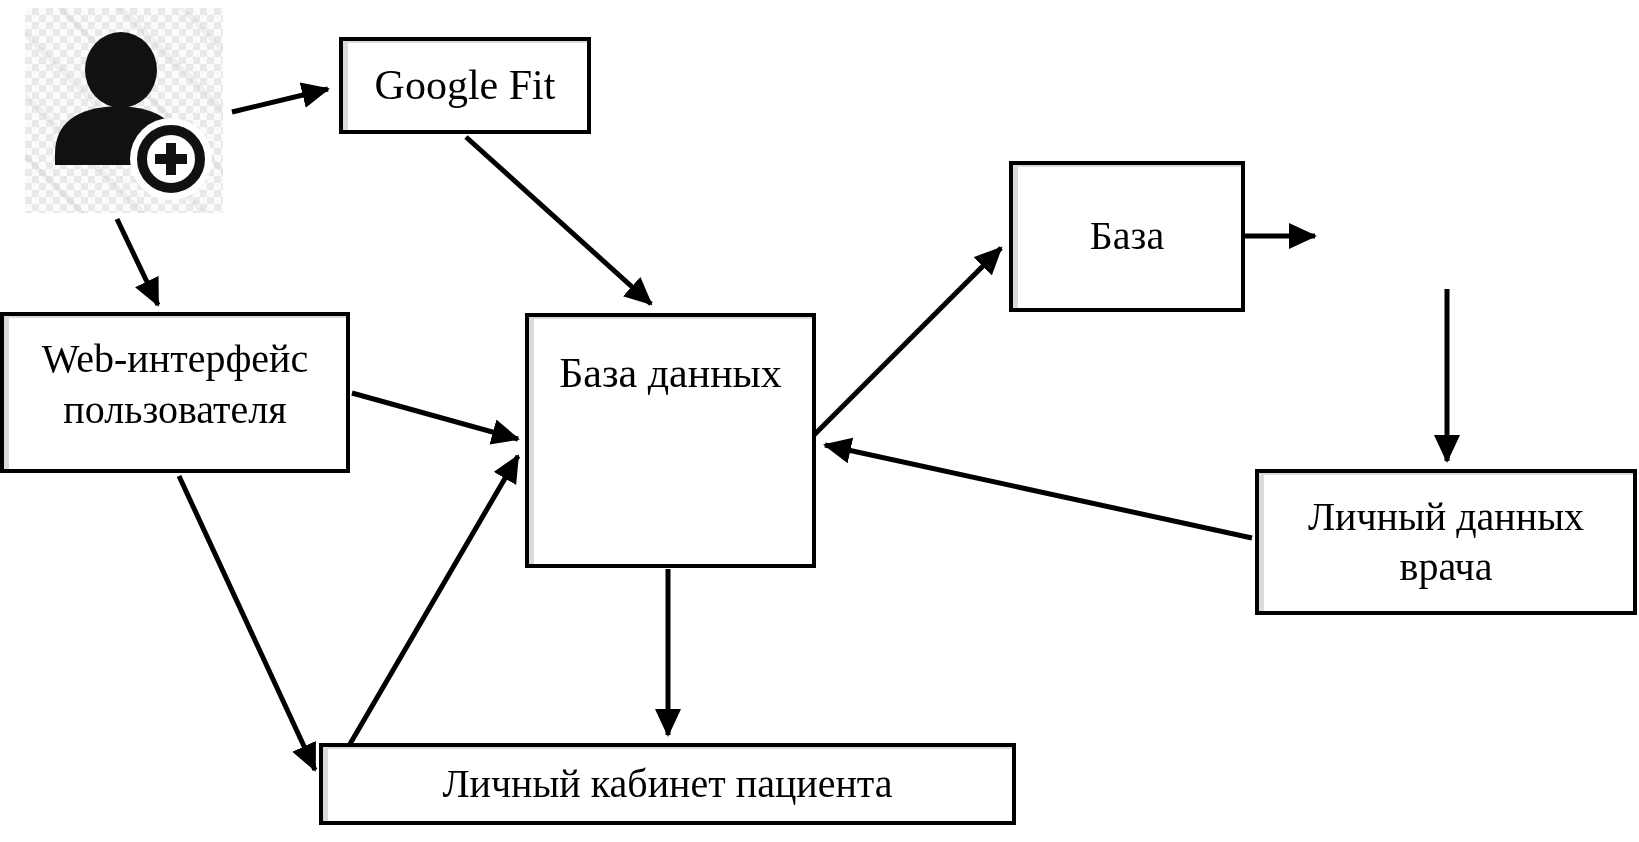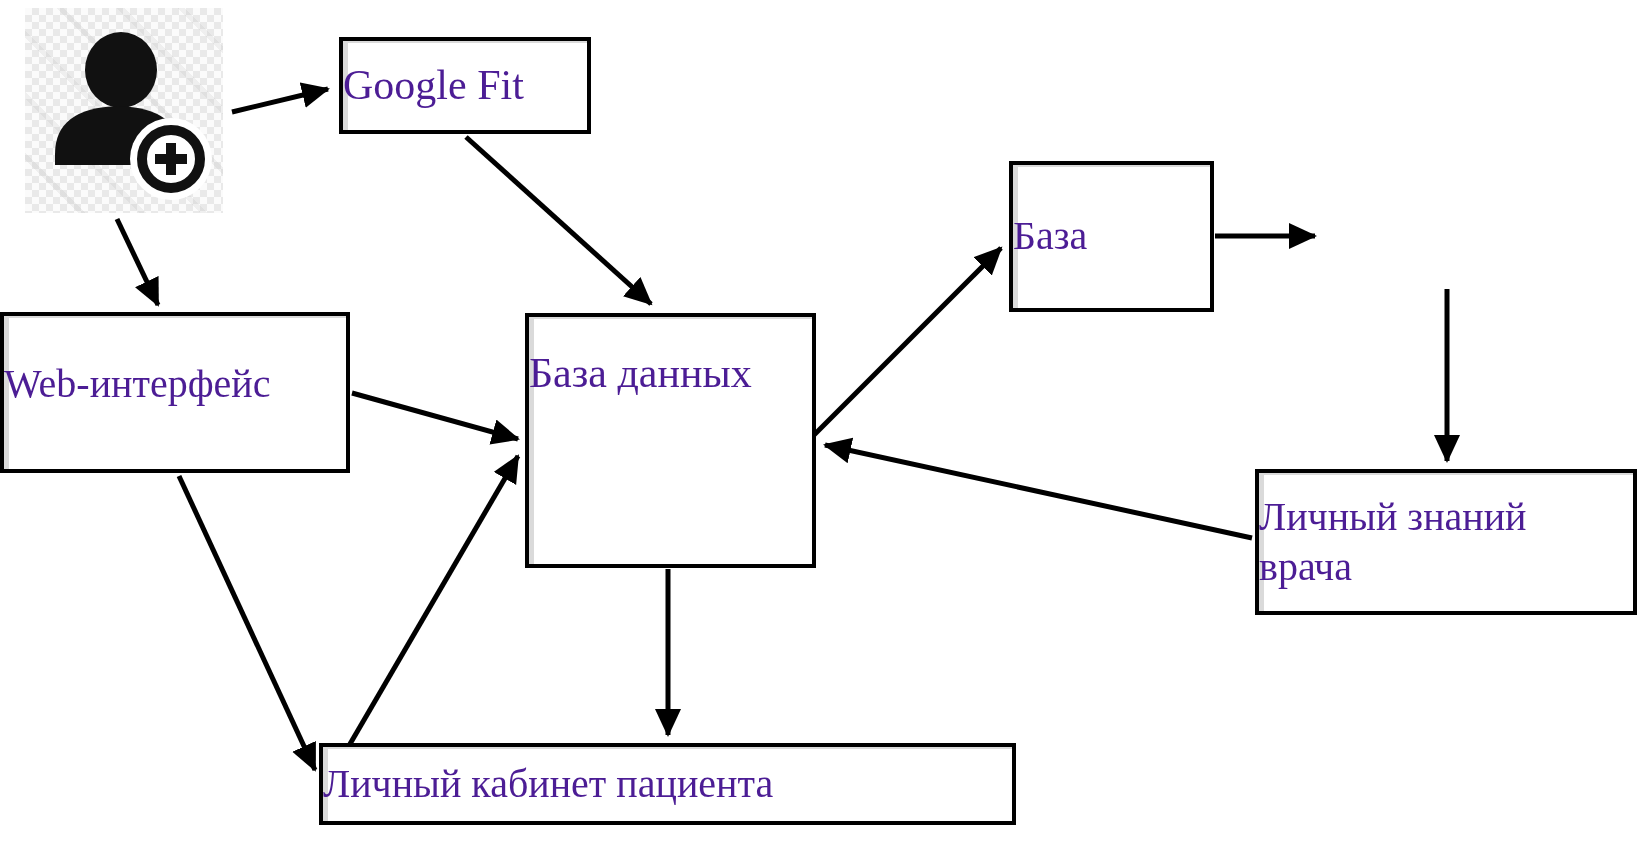--- a/index.html
+++ b/index.html
@@ -20,36 +20,36 @@
     left: 0; top: 0;
     width: 1639px;
     height: 842px;
     pointer-events: none;
   }
   .node {
     position: absolute;
     box-sizing: border-box;
     border: 4px solid #000;
     background: #fff;
-    color: #4c1d95;
+    color: #000000;
     display: flex;
     flex-direction: column;
-    align-items: flex-start;
+    align-items: center;
     justify-content: center;
     text-align: center;
     line-height: 1.26;
     box-shadow: inset 5px 2px 0 rgba(150,150,150,0.35);
   }
   .node span { display: block; white-space: nowrap; }
 
   #google-fit      { left: 339px; top: 37px;  width: 252px; height: 97px;  font-size: 42px; }
   #web-interface   { left: 0px;   top: 312px; width: 350px; height: 161px; font-size: 40px; padding-bottom: 16px; }
   #database        { left: 525px; top: 313px; width: 291px; height: 255px; font-size: 42px;
                      justify-content: flex-start; padding-top: 30px; }
-  #knowledge-base  { left: 1009px; top: 161px; width: 205px; height: 151px; font-size: 40px; }
+  #knowledge-base  { left: 1009px; top: 161px; width: 236px; height: 151px; font-size: 40px; }
   #solver          { left: 1323px; top: 188px; width: 248px; height: 100px; font-size: 42px; }
   #doctor-cabinet  { left: 1255px; top: 469px; width: 382px; height: 146px; font-size: 40px; }
   #patient-cabinet { left: 319px;  top: 743px; width: 697px; height: 82px;  font-size: 40px; }
 
   .user-icon {
     position: absolute;
     left: 25px; top: 8px;
     width: 198px; height: 205px;
     background-image:
       repeating-linear-gradient(45deg, rgba(255,255,255,0) 0 38px, rgba(170,170,170,0.15) 38px 43px),
@@ -93,33 +93,34 @@
       <path d="M146 135 L146 167 M130 151 L162 151" stroke="#111" stroke-width="10"></path>
     </svg>
   </div>
 
   <div class="node" id="google-fit">
     <span>Google Fit</span>
   </div>
 
   <div class="node" id="web-interface">
     <span>Web-интерфейс</span>
+    <span>пользователя</span>
   </div>
 
   <div class="node" id="database">
     <span>База данных</span>
   </div>
 
   <div class="node" id="knowledge-base">
     <span>База</span>
   </div>
 
 
   <div class="node" id="doctor-cabinet">
-    <span>Личный знаний</span>
+    <span>Личный данных</span>
     <span>врача</span>
   </div>
 
   <div class="node" id="patient-cabinet">
     <span>Личный кабинет пациента</span>
   </div>
 
 </div>
 
 </body></html>

